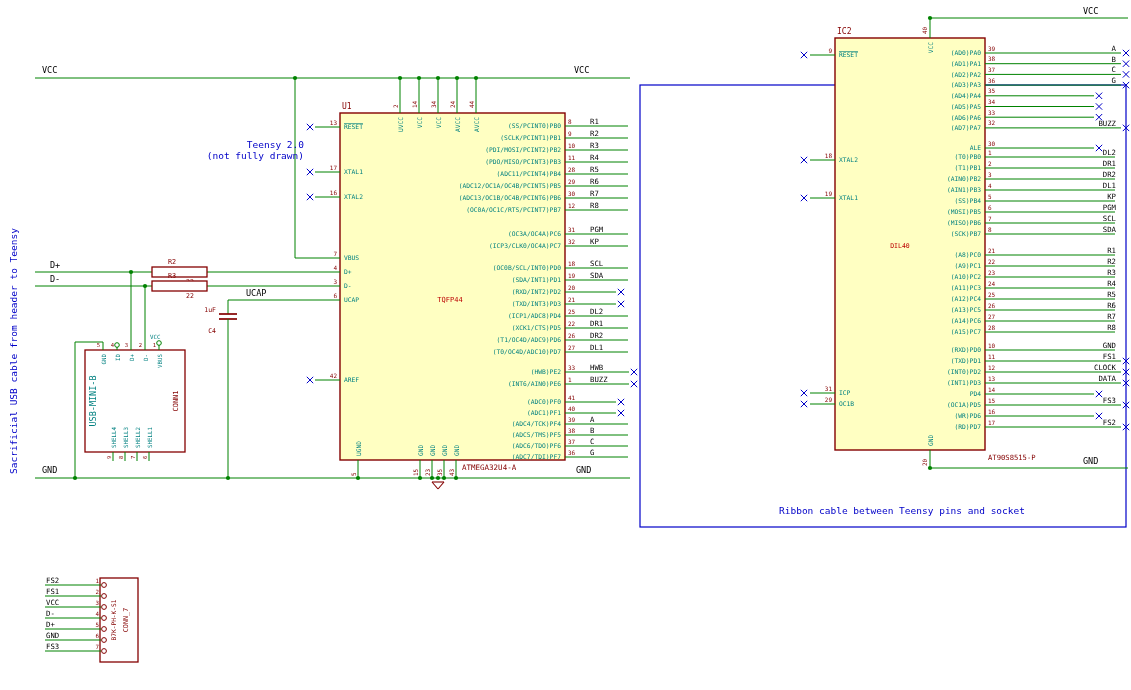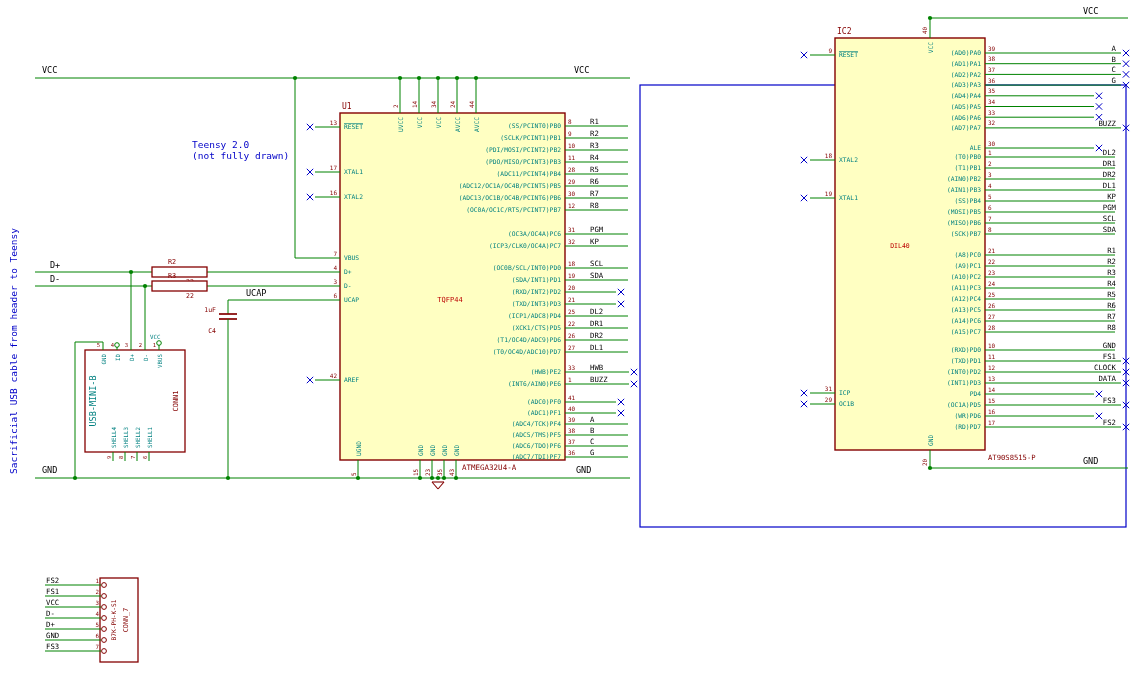--- a/index.html
+++ b/index.html
@@ -2,21 +2,21 @@
 <html><head>
 <meta charset="utf-8">
 <style>
   html,body{margin:0;padding:0;background:#ffffff;}
   #canvas{position:relative;width:1131px;height:690px;background:#ffffff;overflow:hidden;
           font-family:"DejaVu Sans Mono", monospace;}
   #schem{position:absolute;left:0;top:0;font-family:"DejaVu Sans Mono", monospace;}
   .note{position:absolute;color:#0000C8;font-size:9.5px;line-height:11px;white-space:pre-line;
         font-family:"DejaVu Sans Mono", monospace;}
   #note-left{left:8px;top:474px;width:330px;transform-origin:0 0;transform:rotate(-90deg);}
-  #note-teensy{left:192px;top:139px;width:112px;text-align:left;}
+  #note-teensy{left:192px;top:139px;width:112px;text-align:right;}
   #note-ribbon{left:690px;top:505px;width:424px;text-align:center;}
 </style>
 </head>
 <body>
 
 <div id="canvas">
   <svg id="schem" width="1131" height="690">
       <line x1="35" y1="78" x2="630" y2="78" stroke="#008200" stroke-width="1"></line>
       <text x="42" y="73" fill="#000000" font-size="8.5" text-anchor="start">VCC</text>
       <text x="574" y="73" fill="#000000" font-size="8.5" text-anchor="start">VCC</text>
@@ -564,13 +564,14 @@
       <text x="46" y="637.5" fill="#000000" font-size="7.3" text-anchor="start">GND</text>
       <text x="99" y="638" fill="#840000" font-size="5.8" text-anchor="end">6</text>
       <line x1="45" y1="651" x2="101" y2="651" stroke="#008200" stroke-width="1"></line>
       <circle cx="104" cy="651" r="2.4" fill="none" stroke="#840000" stroke-width="1"></circle>
       <text x="46" y="648.5" fill="#000000" font-size="7.3" text-anchor="start">FS3</text>
       <text x="99" y="649" fill="#840000" font-size="5.8" text-anchor="end">7</text>
     </svg>
   <div id="note-left" class="note">Sacrificial USB cable from header to Teensy</div>
   <div id="note-teensy" class="note">Teensy 2.0
 (not fully drawn)</div>
+  <div id="note-ribbon" class="note">Ribbon cable between Teensy pins and socket</div>
 </div>
 
 </body></html>

